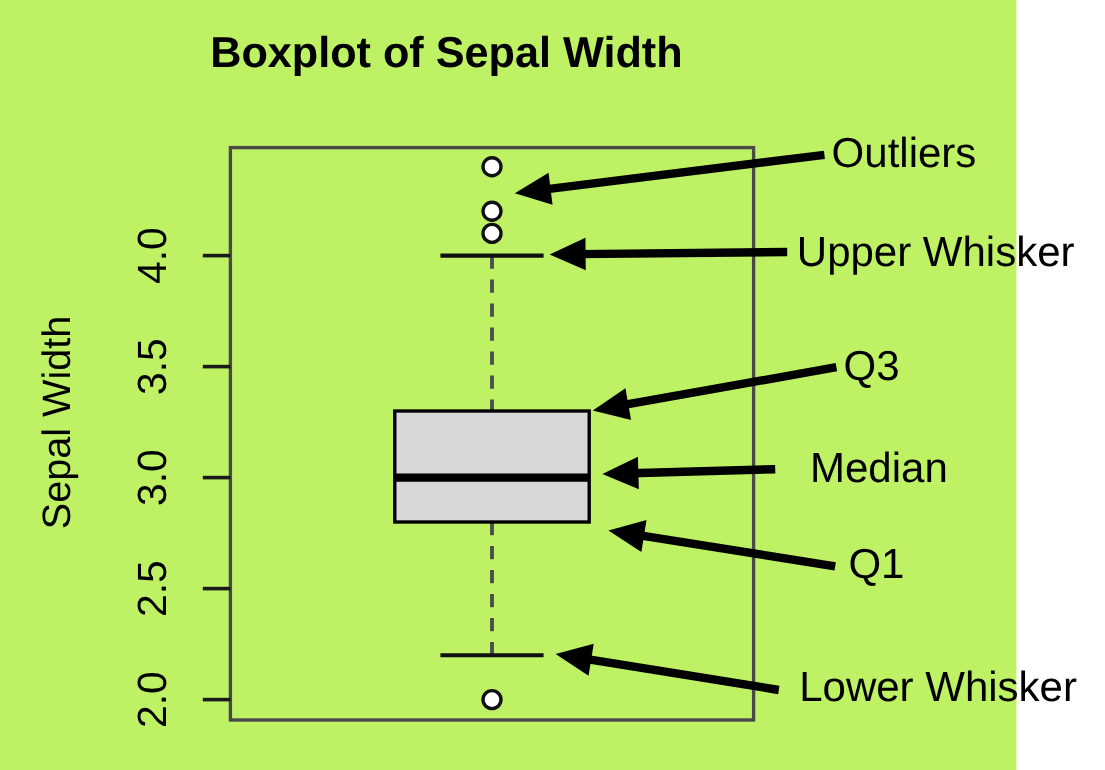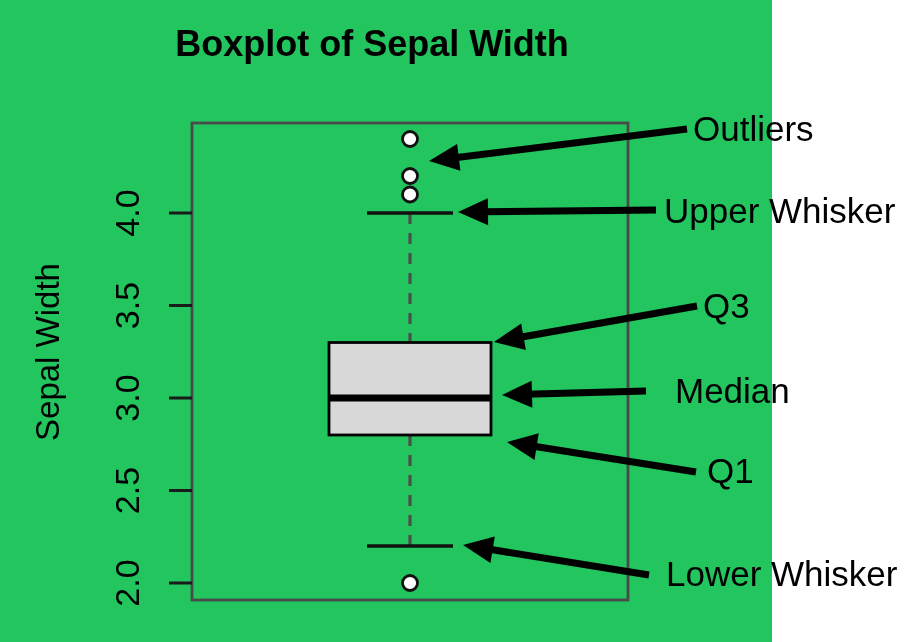--- a/index.html
+++ b/index.html
@@ -6,23 +6,23 @@
     margin: 0;
     padding: 0;
     background: #ffffff;
     width: 921px;
     height: 642px;
     overflow: hidden;
     font-family: "Liberation Sans", sans-serif;
   }
   .canvas-wrap {
     position: relative;
-    width: 772px;
+    width: 847px;
     height: 642px;
-    background: #22c55e;
+    background: #bef264;
   }
   svg { display: block; }
   .chart-title {
     font-family: "Liberation Sans", sans-serif;
     font-size: 36px;
     font-weight: bold;
     fill: #000000;
   }
   .y-label {
     font-family: "Liberation Sans", sans-serif;

